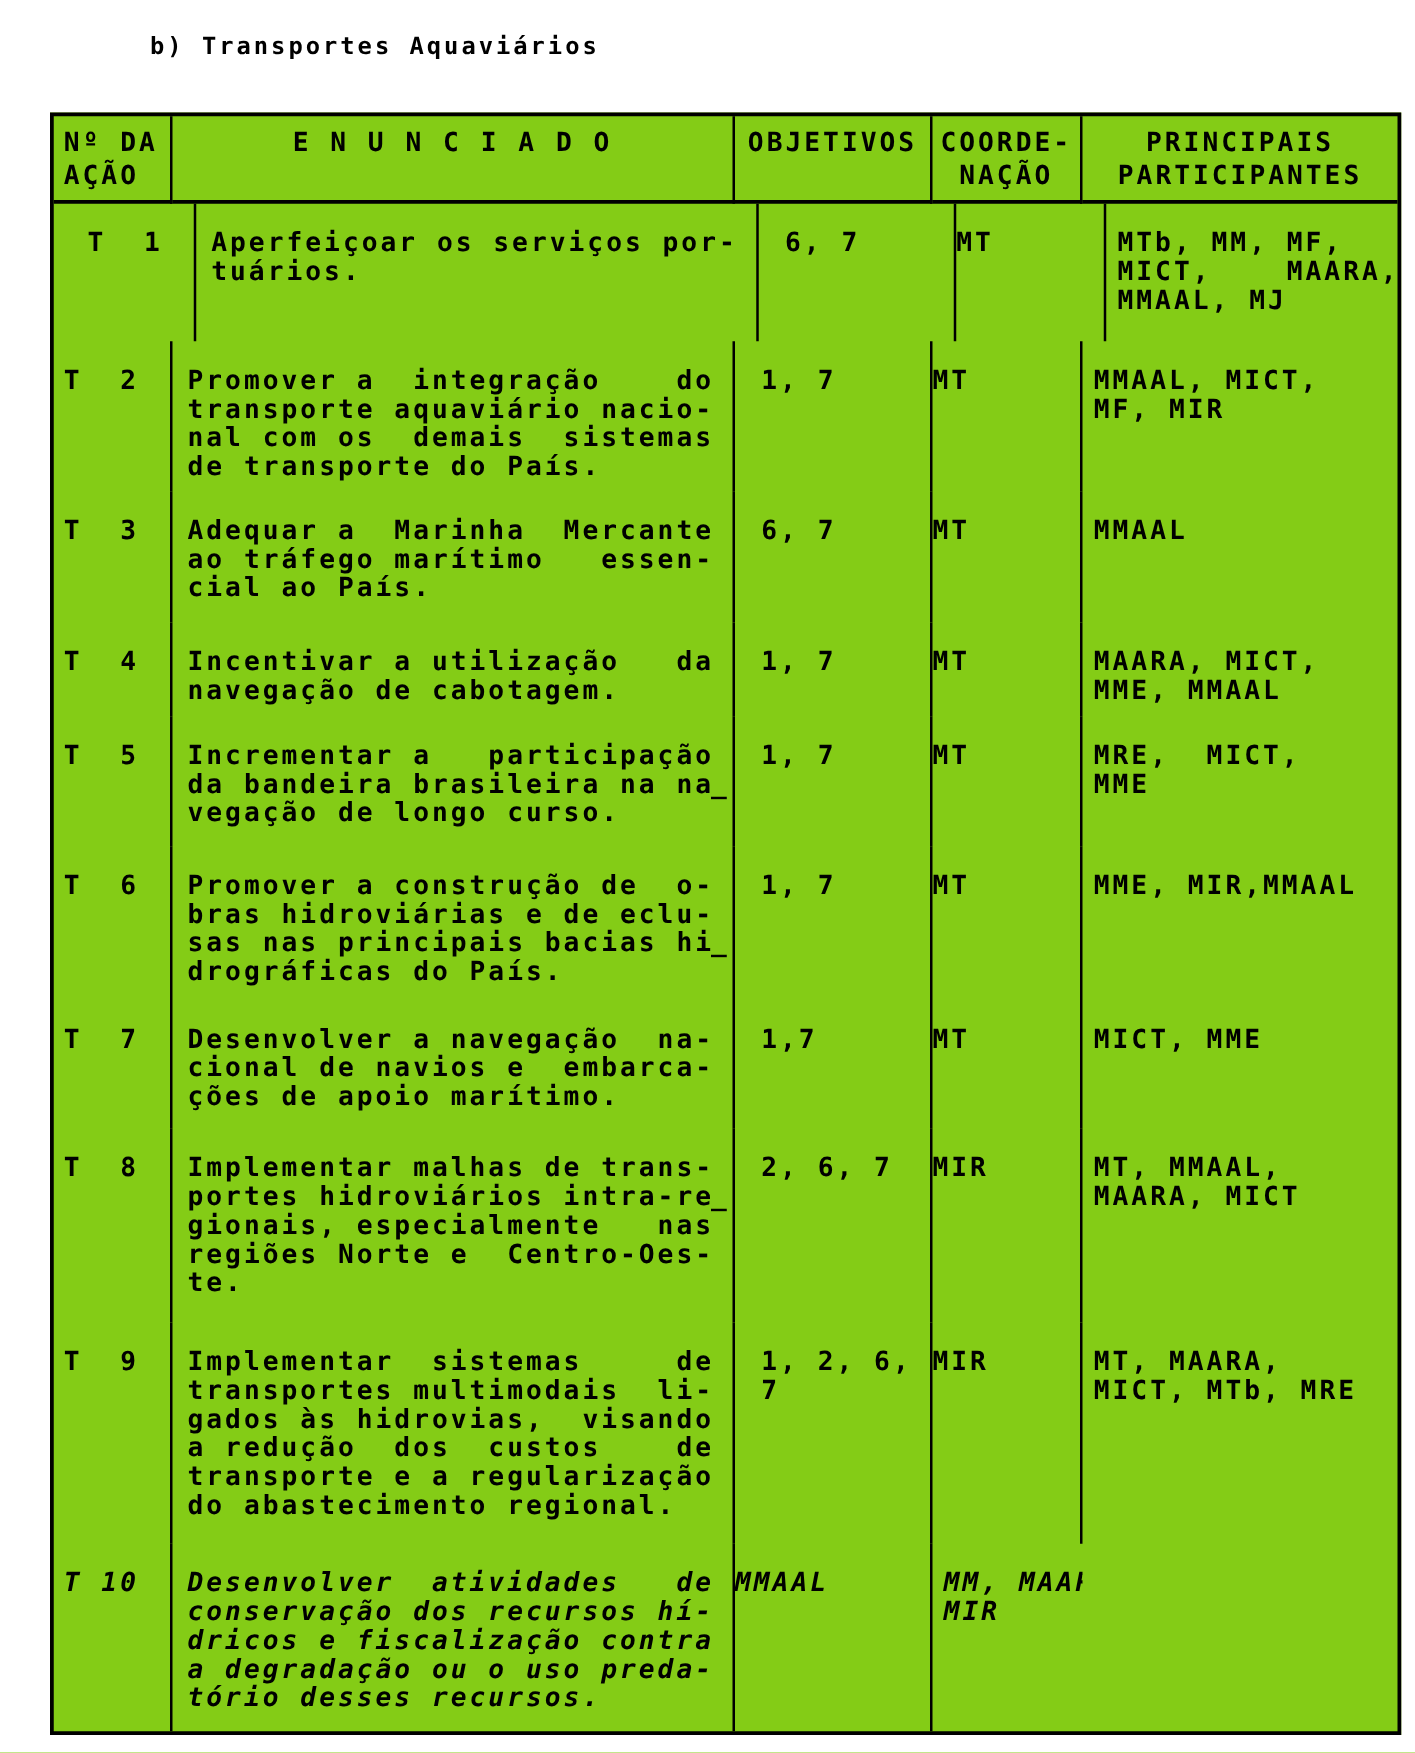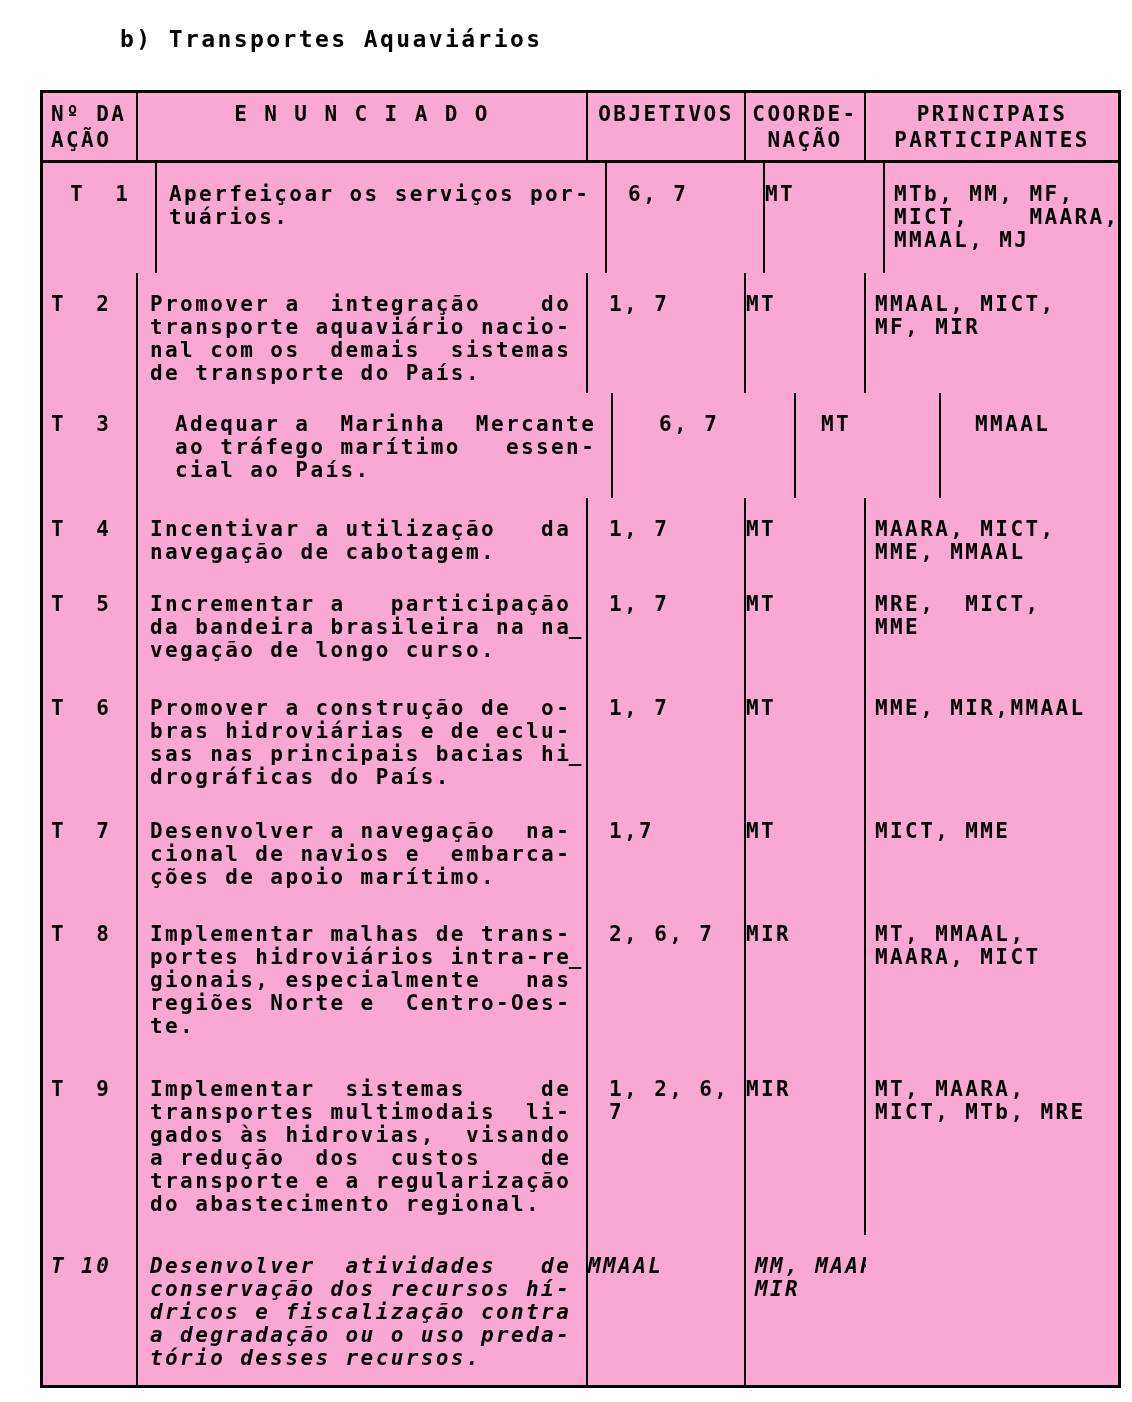--- a/index.html
+++ b/index.html
@@ -6,46 +6,46 @@
   body{
     width:1132px;height:1402px;position:relative;
     background:#ffffff;color:#000000;
     font-family:"DejaVu Sans Mono","Liberation Mono",monospace;
     font-weight:700;
     letter-spacing:2.4px;
     -webkit-font-smoothing:antialiased;
   }
   .title{
     position:absolute;left:120px;top:26px;
-    font-size:23px;white-space:pre;
+    font-size:19px;white-space:pre;
   }
   .table{
     position:absolute;left:40px;top:90px;width:1081px;
-    border:3px solid #000;box-sizing:border-box;background:#f9a8d4;
+    border:3px solid #000;box-sizing:border-box;background:#84cc16;
   }
   .row{display:grid;grid-template-columns:95px 450px 158px 120px 252px;}
   .cell{
     box-sizing:border-box;border-right:2px solid #000;
     white-space:pre;overflow:hidden;font-size:21px;
   }
   .c5{border-right:none;}
   
   .header{min-height:70px;}
   .header .cell{border-bottom:3px solid #000;padding-top:8px;line-height:26px;font-size:21px;}
   .header .c1{padding-left:8px;}
   .header .c2,.header .c3,.header .c4,.header .c5{text-align:center;}
   
   .body .cell{padding-top:20px;line-height:23px;}
   .body .c1{padding-left:8px;}
   .body .c2{padding-left:12px;}
   .body .c3{padding-left:21px;}
   .body .c4{text-align:left;}
   .body .c5{padding-left:9px;}
   
-  .r0{min-height:110px;margin-left:19px;} .r1{min-height:120px;} .r2{min-height:105px;gap:25px;}
+  .r0{min-height:110px;margin-left:19px;} .r1{min-height:120px;} .r2{min-height:105px;}
   .r3{min-height:75px;}  .r4{min-height:104px;} .r5{min-height:123px;}
   .r6{min-height:103px;} .r7{min-height:155px;} .r8{min-height:177px;}
   .r9{min-height:150px;font-style:italic;}
 </style>
 </head>
 <body>
 
 <div class="title">b) Transportes Aquaviários</div>
 
 <div class="table">

